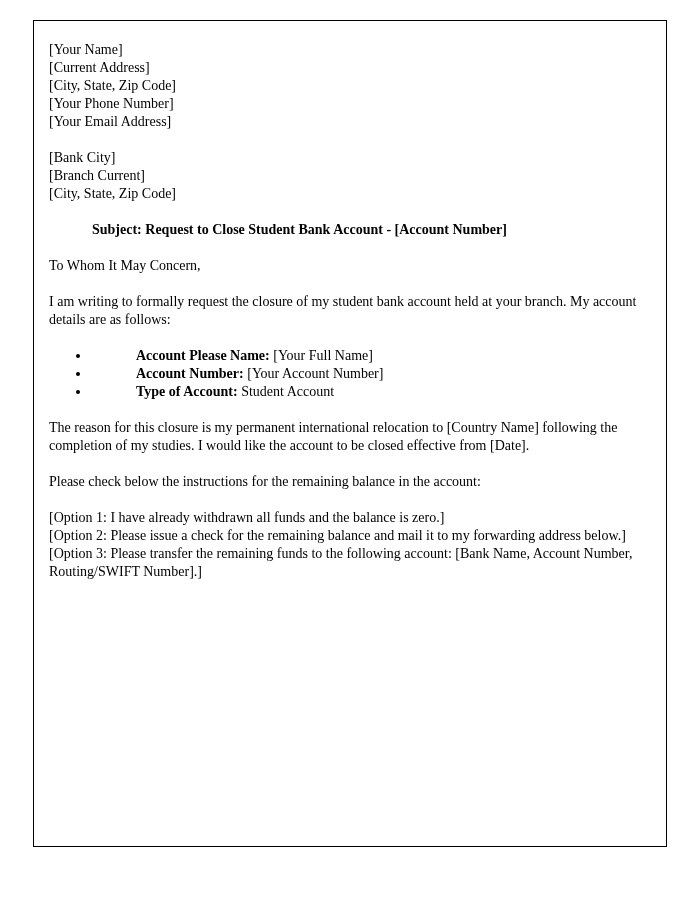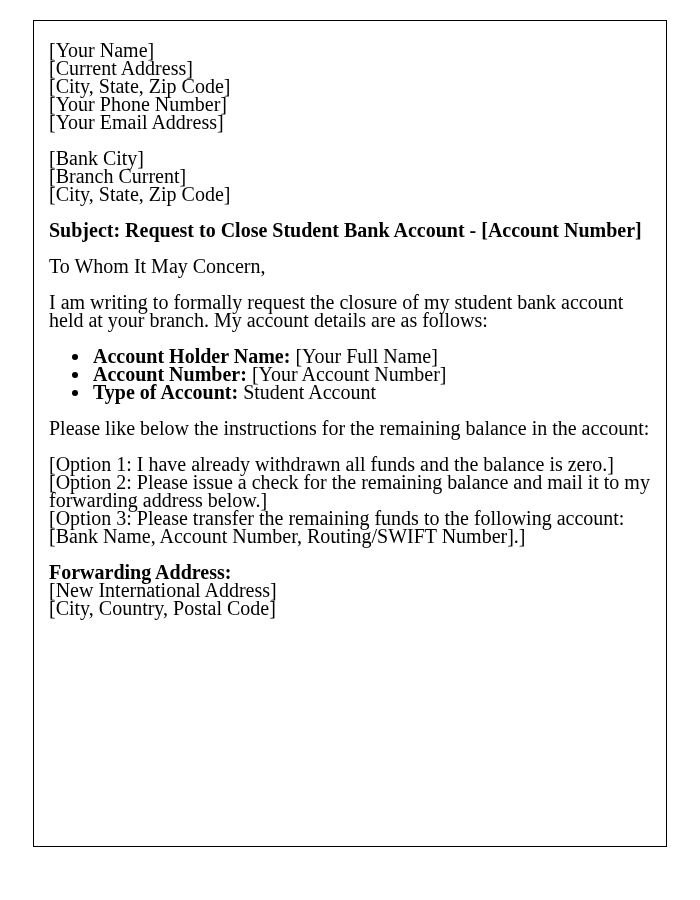--- a/index.html
+++ b/index.html
@@ -19,34 +19,35 @@
     left: 33px;
     top: 20px;
     width: 634px;
     height: 827px;
     border: 1px solid #000000;
     box-sizing: border-box;
     padding: 20px 15px 20px 15px;
     overflow: hidden;
   }
   .letter-body {
-    font-size: 20px;
+    font-size: 14px;
     line-height: 18px;
   }
   .block {
     margin: 18px 0;
   }
   .block:first-child {
     margin-top: 0;
   }
   .line {
     
   }
   .bold {
     font-weight: bold;
+    margin-left: 43px;
   }
   ul.details-list {
     margin: 18px 0;
     padding-left: 42px;
   }
   ul.details-list li {
     margin: 0;
     padding-left: 2px;
   }
 </style>
@@ -72,44 +73,40 @@
     </div>
 
     <div class="block bold">Subject: Request to Close Student Bank Account - [Account Number]</div>
 
     <div class="block">To Whom It May Concern,</div>
 
     <div class="block">I am writing to formally request the closure of my student bank account held at your branch. My account details are as follows:</div>
 
     <ul class="details-list">
       <li>
-        <span class="bold">Account Holder Name:</span>
+        <span class="bold">Account Please Name:</span>
         <span>[Your Full Name]</span>
       </li>
       <li>
         <span class="bold">Account Number:</span>
         <span>[Your Account Number]</span>
       </li>
       <li>
         <span class="bold">Type of Account:</span>
         <span>Student Account</span>
       </li>
     </ul>
 
+    <div class="block">The reason for this closure is my permanent international relocation to [Country Name] following the completion of my studies. I would like the account to be closed effective from [Date].</div>
 
-    <div class="block">Please like below the instructions for the remaining balance in the account:</div>
+    <div class="block">Please check below the instructions for the remaining balance in the account:</div>
 
     <div class="block">
       <div class="line">[Option 1: I have already withdrawn all funds and the balance is zero.]</div>
       <div class="line">[Option 2: Please issue a check for the remaining balance and mail it to my forwarding address below.]</div>
       <div class="line">[Option 3: Please transfer the remaining funds to the following account: [Bank Name, Account Number, Routing/SWIFT Number].]</div>
     </div>
 
-    <div class="block">
-      <div class="line bold">Forwarding Address:</div>
-      <div class="line">[New International Address]</div>
-      <div class="line">[City, Country, Postal Code]</div>
-    </div>
 
 
 
   </div>
 </div>
 
 </body></html>

